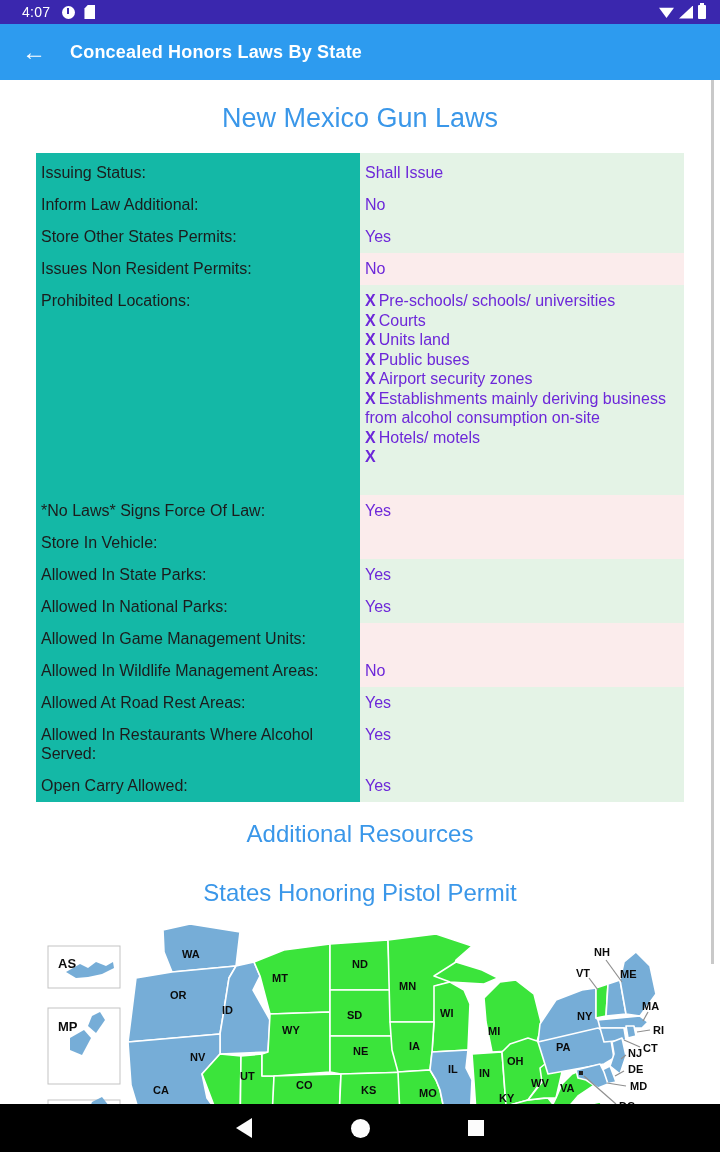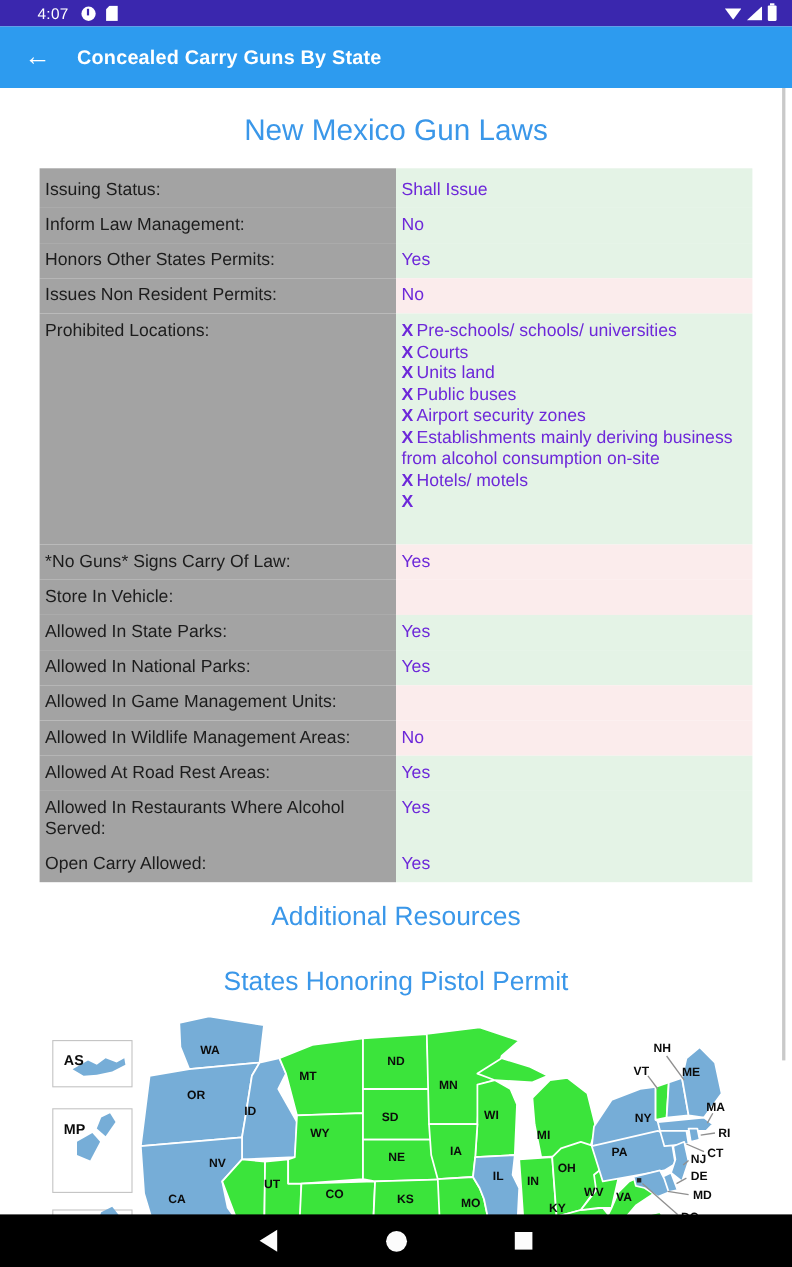--- a/index.html
+++ b/index.html
@@ -3,21 +3,21 @@
 <meta charset="utf-8">
 <style>
   html,body{margin:0;padding:0;}
   body{
     width:720px;height:1152px;position:relative;overflow:hidden;
     background:#fff;font-family:"Liberation Sans",sans-serif;
     -webkit-font-smoothing:antialiased;
   }
   
   .status-bar{height:24px;background:#3A27AE;display:flex;align-items:center;color:#fff;padding:0 10px;box-sizing:border-box;}
-  .status-time{font-size:14px;margin-left:24px;letter-spacing:.3px;}
+  .status-time{font-size:14px;margin-left:12px;letter-spacing:.3px;}
   .sb-left-icons{display:flex;align-items:center;gap:9px;margin-left:12px;}
   .sb-spacer{flex:1;}
   .sb-right-icons{display:flex;align-items:center;gap:5px;margin-right:4px;}
   .icon-notif-circle{width:13px;height:13px;background:#fff;border-radius:50%;position:relative;}
   .icon-notif-circle::after{content:"";position:absolute;left:5px;top:2px;width:2px;height:6px;background:#3A27AE;}
   .icon-sdcard{width:11px;height:14px;background:#fff;clip-path:polygon(30% 0,100% 0,100% 100%,0 100%,0 25%);}
   .icon-wifi{width:15px;height:12px;background:#fff;clip-path:polygon(0 15%,100% 15%,50% 100%);border-radius:2px;}
   .icon-signal{width:14px;height:13px;background:#fff;clip-path:polygon(100% 0,100% 100%,0 100%);}
   .icon-battery{width:8px;height:14px;background:#fff;border-radius:1px;position:relative;}
   .icon-battery::before{content:"";position:absolute;top:-2px;left:2px;width:4px;height:2px;background:#fff;}
@@ -25,21 +25,21 @@
   .app-bar{height:56px;background:#2D9BEF;display:flex;align-items:center;color:#fff;}
   .back-arrow{font-size:24px;margin-left:22px;width:30px;cursor:pointer;line-height:1;}
   .app-title{font-size:18px;font-weight:bold;margin-left:18px;letter-spacing:.2px;}
   
   .page-title{color:#3A97E9;font-size:27px;font-weight:500;text-align:center;margin:23px 0 19px 0;}
   .section-title{color:#3A97E9;font-size:24px;font-weight:500;text-align:center;}
   .law-table{margin:0 36px;width:648px;font-size:16px;color:#1C1C1C;}
   .law-row{display:flex;}
   .law-row:first-child .cell{padding-top:10px;}
   .cell{box-sizing:border-box;width:324px;padding:6px 8px 7px 5px;line-height:19px;}
-  .cell-label{background:#a3a3a3;}
+  .cell-label{background:#14b8a6;}
   .cell-value{padding-left:5px;color:#6d28d9;}
   .cell-value.positive{background:#E4F3E6;}
   .cell-value.negative{background:#FBECEC;}
   .x-line{line-height:19.5px;}
   .x-mark{font-weight:bold;padding-right:3px;}
   .gap-ar{margin-top:18px;}
   .gap-map-title{margin-top:31px;}
   
   .map-wrap{position:relative;margin:13px 36px 0 36px;width:648px;height:193px;overflow:hidden;}
   .map-svg{display:block;}
@@ -69,36 +69,36 @@
   <span class="sb-spacer"></span>
   <span class="sb-right-icons">
     <span class="icon-wifi"></span>
     <span class="icon-signal"></span>
     <span class="icon-battery"></span>
   </span>
 </div>
 
 <div class="app-bar">
   <span class="back-arrow">←</span>
-  <span class="app-title">Concealed Carry Guns By State</span>
+  <span class="app-title">Concealed Honors Laws By State</span>
 </div>
 
 <div class="page-title">New Mexico Gun Laws</div>
 
 <div class="law-table">
   <div class="law-row">
     <div class="cell cell-label">Issuing Status:</div>
     <div class="cell cell-value positive">Shall Issue</div>
   </div>
   <div class="law-row">
-    <div class="cell cell-label">Inform Law Management:</div>
+    <div class="cell cell-label">Inform Law Additional:</div>
     <div class="cell cell-value positive">No</div>
   </div>
   <div class="law-row">
-    <div class="cell cell-label">Honors Other States Permits:</div>
+    <div class="cell cell-label">Store Other States Permits:</div>
     <div class="cell cell-value positive">Yes</div>
   </div>
   <div class="law-row">
     <div class="cell cell-label">Issues Non Resident Permits:</div>
     <div class="cell cell-value negative">No</div>
   </div>
 
   <div class="law-row">
     <div class="cell cell-label">Prohibited Locations:</div>
     <div class="cell cell-value positive" style="padding-bottom:28px;">
@@ -106,21 +106,21 @@
       <div class="x-line"><span class="x-mark">X</span><span>Courts</span></div>
       <div class="x-line"><span class="x-mark">X</span><span>Units land</span></div>
       <div class="x-line"><span class="x-mark">X</span><span>Public buses</span></div>
       <div class="x-line"><span class="x-mark">X</span><span>Airport security zones</span></div>
       <div class="x-line"><span class="x-mark">X</span><span>Establishments mainly deriving business from alcohol consumption on-site</span></div>
       <div class="x-line"><span class="x-mark">X</span><span>Hotels/ motels</span></div>
       <div class="x-line"><span class="x-mark">X</span><span></span></div>
     </div>
   </div>
   <div class="law-row">
-    <div class="cell cell-label">*No Guns* Signs Carry Of Law:</div>
+    <div class="cell cell-label">*No Laws* Signs Force Of Law:</div>
     <div class="cell cell-value negative">Yes</div>
   </div>
   <div class="law-row">
     <div class="cell cell-label">Store In Vehicle:</div>
     <div class="cell cell-value negative"></div>
   </div>
   <div class="law-row">
     <div class="cell cell-label">Allowed In State Parks:</div>
     <div class="cell cell-value positive">Yes</div>
   </div>

